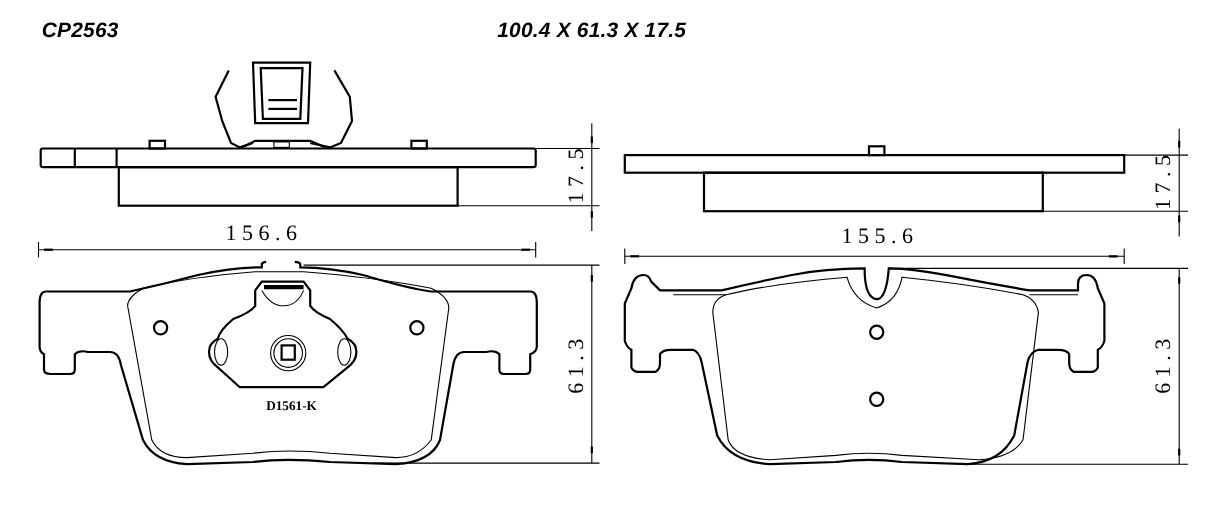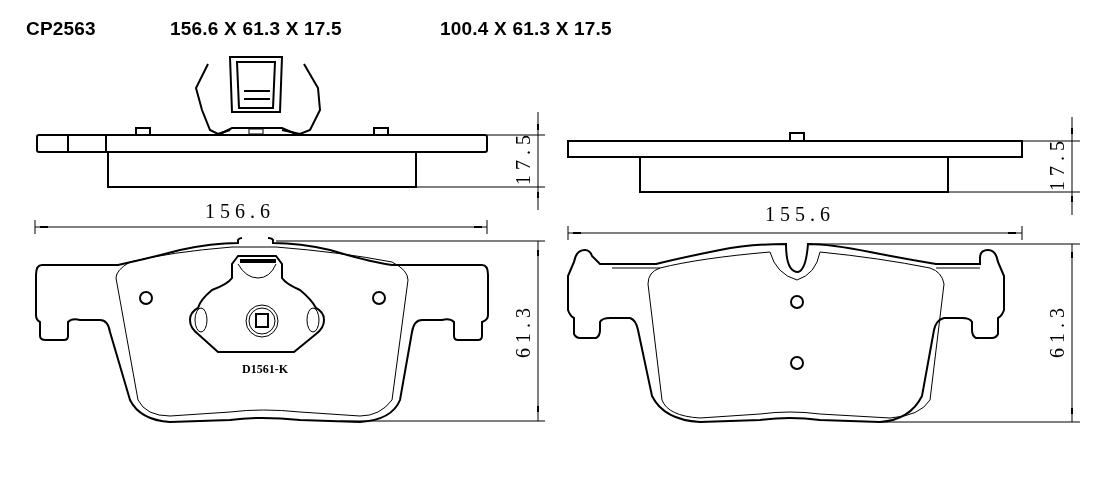--- a/index.html
+++ b/index.html
@@ -1,33 +1,32 @@
 <!DOCTYPE html>
 <html><head>
   <meta charset="utf-8">
   <style>
     html, body { margin: 0; padding: 0; background: #ffffff; }
     body { width: 1117px; height: 478px; position: relative; overflow: hidden; }
-    .header { position: absolute; top: 18px; left: 0; width: 1027px; height: 30px; }
+    .header { position: absolute; top: 18px; left: 12px; width: 1027px; height: 30px; font-style: italic; }
     .hdr-text { position: absolute; top: 0; font-family: "Liberation Sans", sans-serif; font-weight: bold; font-size: 19px; color: #000; letter-spacing: 0.2px; }
     #part-code { left: 26px; }
     #dims-a { left: 128px; }
     #dims-b { left: 329px; }
     svg { position: absolute; top: 0; left: 0; }
     .thick { stroke: #000; stroke-width: 2; fill: none; }
     .thin { stroke: #000; stroke-width: 1; fill: none; }
     .dim-text { font-family: "Liberation Serif", serif; font-size: 20px; fill: #000; letter-spacing: 5px; }
     .code-text { font-family: "Liberation Serif", serif; font-size: 12px; font-weight: bold; fill: #000; }
   </style>
 </head>
 <body>
 
 <div class="header">
   <span id="part-code" class="hdr-text">CP2563</span>
-  <span id="dims-a" class="hdr-text" style="left:170px;">156.6 X 61.3 X 17.5</span>
   <span id="dims-b" class="hdr-text" style="left:440px;">100.4 X 61.3 X 17.5</span>
 </div>
 
 <svg width="1117" height="478" viewBox="0 0 1117 478">
 
   <g>
 
     <g>
       <path class="thick" d="M230,57 L282,57 L280,112 L232,112 Z"></path>
       <path class="thick" d="M237,62 L275,62 L273,108 L239,108 Z" stroke-width="1"></path>

